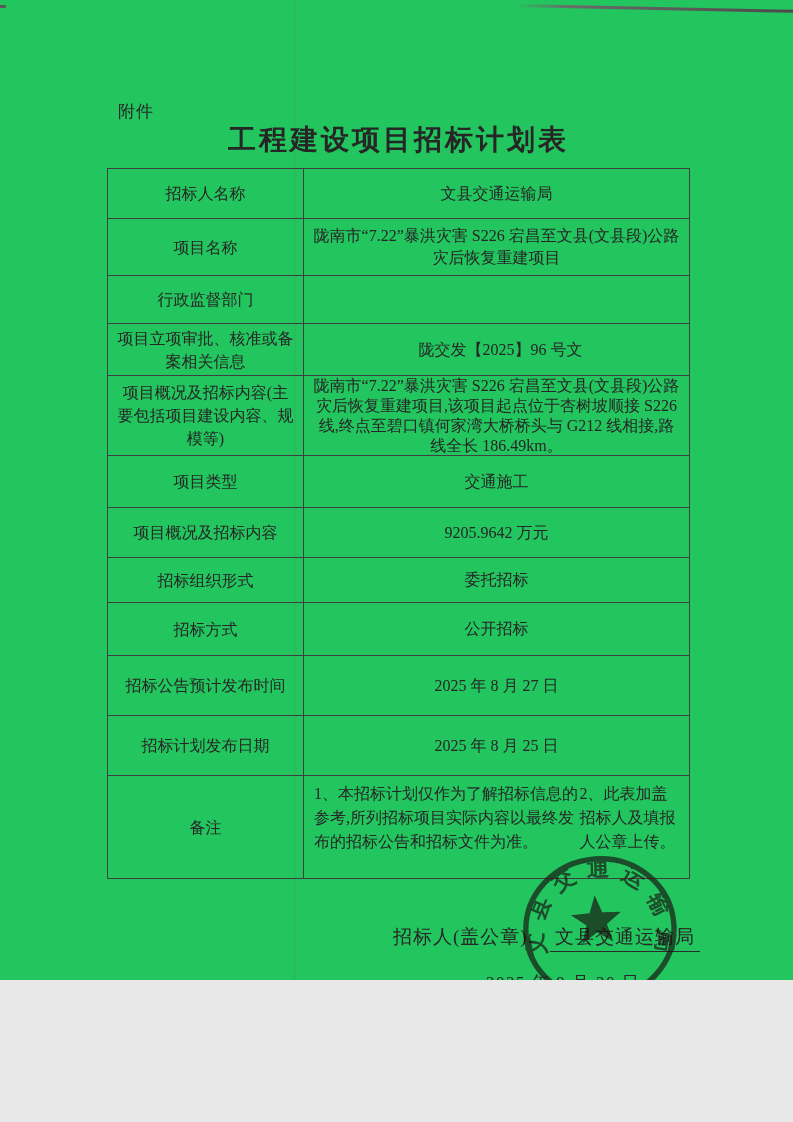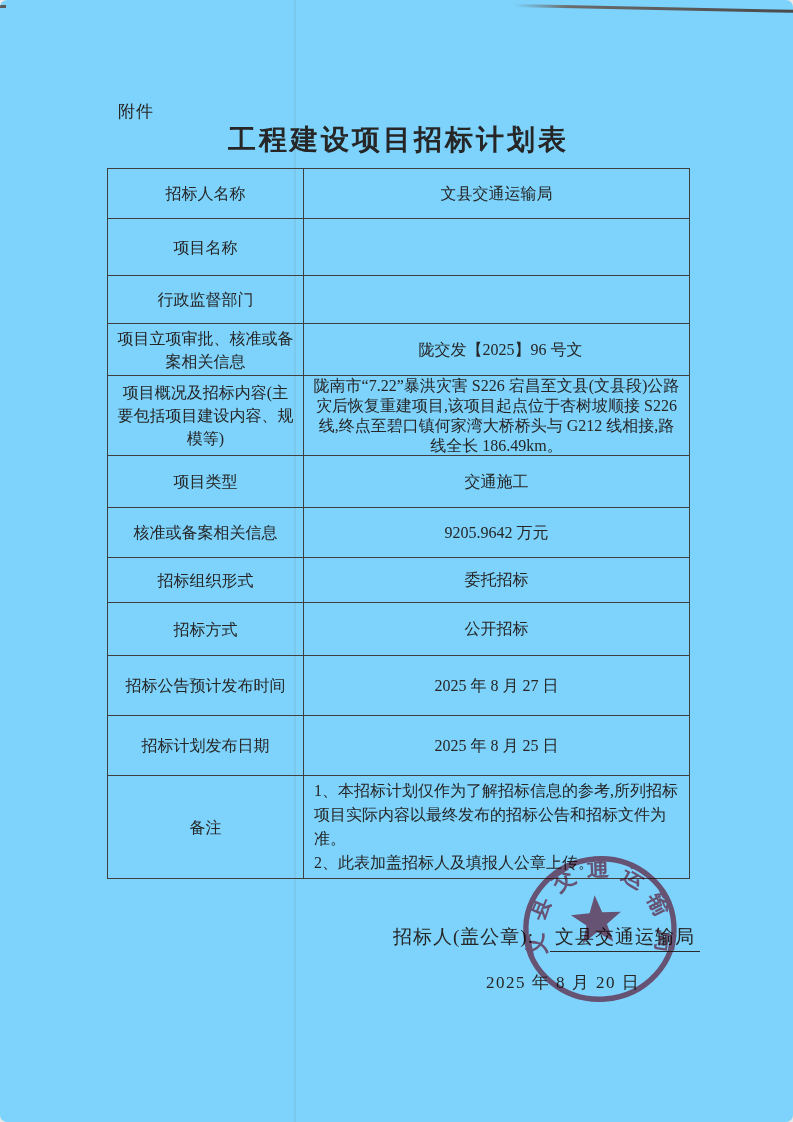--- a/index.html
+++ b/index.html
@@ -1,24 +1,23 @@
 <!DOCTYPE html>
 <html><head>
 <meta charset="utf-8">
 <style>
   html,body{margin:0;padding:0;background:#e8e8e8;}
   .page{
     position:relative;
-    width:793px;height:1122px;
+    width:793px;height:980px;
     margin:0 auto;
-    background:#7dd3fc;
+    background:#22c55e;
     overflow:hidden;
     font-family:"Liberation Serif","DejaVu Serif",serif;
     color:#262626;
-    border-radius:7px;
   }
   
   .fold-line{
     position:absolute;left:294px;top:0;width:2px;height:1122px;
     background:rgba(110,110,110,0.10);
   }
   .scan-streak{
     position:absolute;left:514px;top:4px;width:280px;height:3px;
     background:linear-gradient(to right, rgba(90,90,90,0), #6a6a6a 20%, #4a4a4a);
     transform:rotate(1.2deg);transform-origin:left center;
@@ -50,21 +49,21 @@
     text-align:center;font-size:16px;line-height:23px;
     padding:2px 8px;
   }
   .tvalue{
     flex:1;box-sizing:border-box;
     display:flex;align-items:center;justify-content:center;
     text-align:center;font-size:16px;line-height:22px;
     padding:2px 8px;
   }
   .tvalue.tight{line-height:20px;padding:2px 7px;}
-  .tvalue.left{flex-direction:column;align-items:flex-start;justify-content:center;
+  .tvalue.left{flex-direction:row;align-items:flex-start;justify-content:center;
     text-align:left;line-height:24px;padding:6px 10px;}
   .r1{height:50px;} .r2{height:57px;} .r3{height:48px;} .r4{height:52px;gap:8px;}
   .r5{height:80px;} .r6{height:52px;} .r7{height:50px;} .r8{height:45px;}
   .r9{height:53px;} .r10{height:60px;} .r11{height:60px;} .r12{height:102px;}
   
   .sign-line{
     position:absolute;left:393px;top:924px;font-size:19px;letter-spacing:1px;
   }
   .sign-name{
     display:inline-block;margin-left:16px;padding:0 5px 1px 5px;
@@ -94,38 +93,39 @@
 
   <div class="doc-title">工程建设项目招标计划表</div>
 
   <div class="doc-table">
     <div class="trow r1">
       <div class="tlabel">招标人名称</div>
       <div class="tvalue">文县交通运输局</div>
     </div>
     <div class="trow r2">
       <div class="tlabel">项目名称</div>
+      <div class="tvalue">陇南市“7.22”暴洪灾害 S226 宕昌至文县(文县段)公路灾后恢复重建项目</div>
     </div>
     <div class="trow r3">
       <div class="tlabel">行政监督部门</div>
     </div>
     <div class="trow r4">
       <div class="tlabel">项目立项审批、核准或备案相关信息</div>
       <div class="tvalue">陇交发【2025】96 号文</div>
     </div>
     <div class="trow r5">
       <div class="tlabel">项目概况及招标内容(主要包括项目建设内容、规模等)</div>
       <div class="tvalue tight">陇南市“7.22”暴洪灾害 S226 宕昌至文县(文县段)公路灾后恢复重建项目,该项目起点位于杏树坡顺接 S226 线,终点至碧口镇何家湾大桥桥头与 G212 线相接,路线全长 186.49km。</div>
     </div>
     <div class="trow r6">
       <div class="tlabel">项目类型</div>
       <div class="tvalue">交通施工</div>
     </div>
     <div class="trow r7">
-      <div class="tlabel">核准或备案相关信息</div>
+      <div class="tlabel">项目概况及招标内容</div>
       <div class="tvalue">9205.9642 万元</div>
     </div>
     <div class="trow r8">
       <div class="tlabel">招标组织形式</div>
       <div class="tvalue">委托招标</div>
     </div>
     <div class="trow r9">
       <div class="tlabel">招标方式</div>
       <div class="tvalue">公开招标</div>
     </div>

